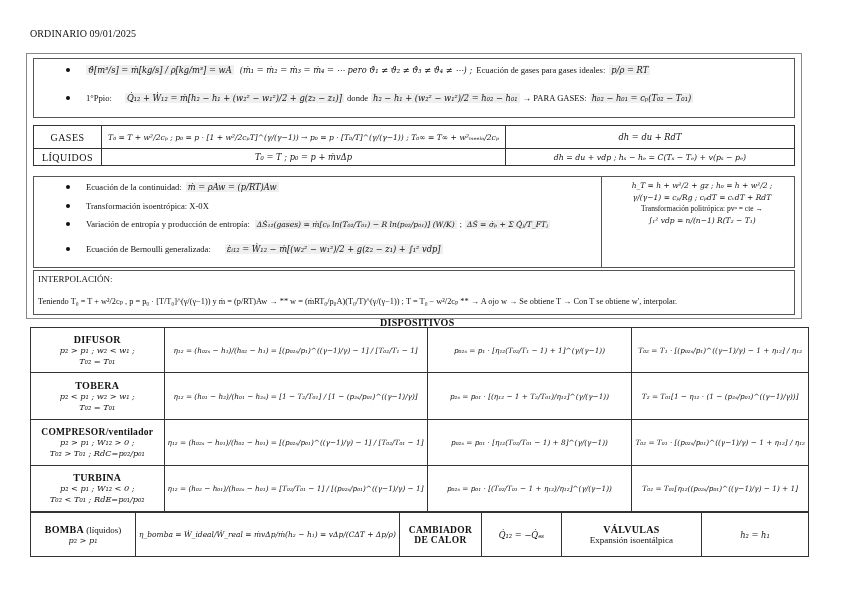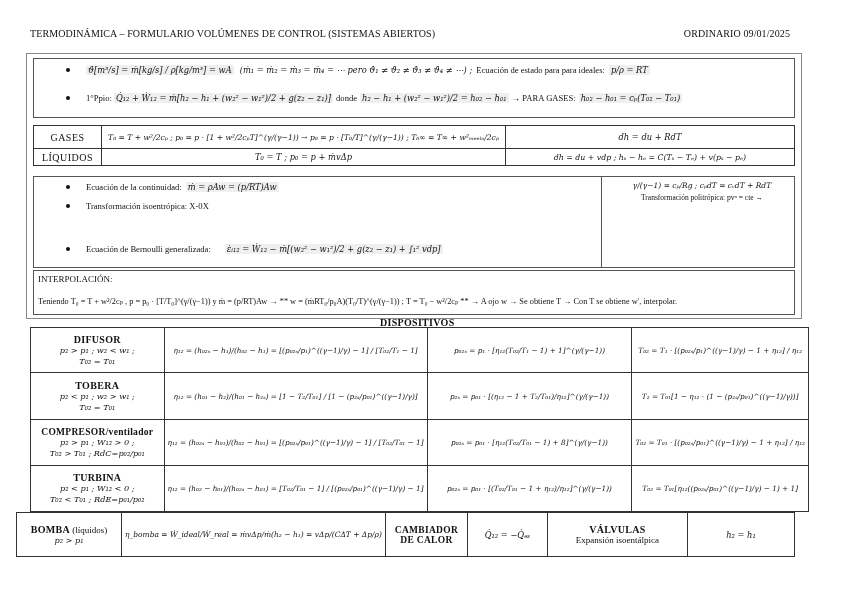--- a/index.html
+++ b/index.html
@@ -20,38 +20,37 @@
   .dev-cond { font-family: "DejaVu Serif", serif; font-style: italic; font-size: 8.2px; line-height: 11px; }
   .devtable td { padding: 2px 3px; }
   .section-title { position: absolute; left: 380px; top: 317px; font-weight: bold; font-size: 10px; letter-spacing: 0.3px; }
   .others { position: absolute; left: 604px; top: 180px; width: 196px; text-align: center; font-size: 8px; line-height: 11.5px; }
   .others .ttl { text-decoration: underline; font-size: 8.5px; }
 </style>
 </head>
 <body>
 
 <div class="header">
-  <span>TERMODINÁMICA – FORMULARIO VOLÚMENES DE CONTROL (SISTEMAS ABIERTOS)</span>
   <span>ORDINARIO 09/01/2025</span>
 </div>
 
 <div class="outer"></div>
 
 <div class="box bullets" style="left:33px; top:58px; width:762px; height:60px;">
   <div class="row" style="top:6px;">
     <span class="dot"></span>
     <span class="m hl">ϑ̇[m³/s] = ṁ[kg/s] / ρ[kg/m³] = wA</span>
     <span class="m" style="margin-left:6px;">(ṁ₁ = ṁ₂ = ṁ₃ = ṁ₄ = ⋯ pero ϑ̇₁ ≠ ϑ̇₂ ≠ ϑ̇₃ ≠ ϑ̇₄ ≠ ⋯) ;</span>
-    <span style="margin-left:4px;">Ecuación de estado para para ideales:</span>
+    <span style="margin-left:4px;">Ecuación de gases para gases ideales:</span>
     <span class="m hl" style="margin-left:4px;">p/ρ = RT</span>
   </div>
   <div class="row" style="top:34px;">
     <span class="dot"></span>
     <span>1°Ppio:</span>
-    <span class="m hl" style="margin-left:2px;">Q̇₁₂ + Ẇ₁₂ = ṁ[h₂ − h₁ + (w₂² − w₁²)/2 + g(z₂ − z₁)]</span>
+    <span class="m hl" style="margin-left:13px;">Q̇₁₂ + Ẇ₁₂ = ṁ[h₂ − h₁ + (w₂² − w₁²)/2 + g(z₂ − z₁)]</span>
     <span style="margin:0 3px;">donde</span>
     <span class="m hl">h₂ − h₁ + (w₂² − w₁²)/2 = h₀₂ − h₀₁</span>
     <span style="margin:0 3px;">→ PARA GASES:</span>
     <span class="m hl">h₀₂ − h₀₁ = cₚ(T₀₂ − T₀₁)</span>
   </div>
 </div>
 
 <table style="position:absolute; left:33px; top:125px; width:762px;">
   <tbody>
       <tr style="height:23px;">
@@ -71,30 +70,39 @@
   <div style="position:absolute; left:567px; top:0; width:1px; height:90px; background:#555;"></div>
   <div class="row" style="top:5px;">
     <span class="dot"></span>
     <span>Ecuación de la continuidad:</span>
     <span class="m hl" style="margin-left:4px;">ṁ = ρAw = (p/RT)Aw</span>
   </div>
   <div class="row" style="top:24px;">
     <span class="dot"></span>
     <span>Transformación isoentrópica: X-0X</span>
   </div>
+  <div class="row" style="top:42px;">
+    <span class="dot"></span>
+    <span>Variación de entropía y producción de entropía:</span>
+    <span class="m hl" style="margin-left:5px; font-size:7.6px;">ΔṠ₁₂(gases) = ṁ[cₚ ln(T₀₂/T₀₁) − R ln(p₀₂/p₀₁)] (W/K)</span>
+    <span style="margin:0 3px;">;</span>
+    <span class="m hl" style="font-size:7.6px;">ΔṠ = σ̇ₚ + Σ Q̇ⱼ/T_FTⱼ</span>
+  </div>
   <div class="row" style="top:67px;text-align:center;">
     <span class="dot"></span>
     <span>Ecuación de Bernoulli generalizada:</span>
     <span class="m hl" style="margin-left:14px;">ε̇ᵢ₁₂ = Ẇ₁₂ − ṁ[(w₂² − w₁²)/2 + g(z₂ − z₁) + ∫₁² vdp]</span>
   </div>
 </div>
 
 <div class="others">
+  <div class="m" style="font-size:7.5px;">h_T = h + w²/2 + gz   ;   h₀ = h + w²/2   ;</div>
   <div class="m" style="font-size:7.5px;">γ/(γ−1) = cₚ/Rg   ;   cₚdT = cᵥdT + RdT</div>
   <div style="font-size:7.5px;">Transformación politrópica: pvⁿ = cte →</div>
+  <div class="m" style="font-size:7.5px;">∫₁² vdp = n/(n−1) R(T₂ − T₁)</div>
 </div>
 
 <div class="box" style="left:33px; top:270px; width:762px; height:45px; font-size:9px;">
   <div style="position:absolute; left:4px; top:3px;">INTERPOLACIÓN:</div>
   <div style="position:absolute; left:4px; top:25px; white-space:nowrap; font-size:8.3px;">Teniendo T₀ = T + w²/2cₚ ,  p = p₀ · [T/T₀]^(γ/(γ−1)) y ṁ = (p/RT)Aw → ** w = (ṁRT₀/p₀A)(T₀/T)^(γ/(γ−1)) ; T = T₀ − w²/2cₚ ** → A ojo w → Se obtiene T → Con T se obtiene w', interpolar.</div>
 </div>
 
 <div class="section-title">DISPOSITIVOS</div>
 
 <table class="devtable" style="position:absolute; left:30px; top:327px; width:779px;padding-left:8px;">
@@ -135,21 +143,21 @@
       <div class="dev-cond">p₂ &lt; p₁ ; W₁₂ &lt; 0 ;</div>
       <div class="dev-cond">T₀₂ &lt; T₀₁ ; RdE=p₀₁/p₀₂</div>
     </td>
     <td class="m" style="font-size:7.3px;">η₁₂ = (h₀₂ − h₀₁)/(h₀₂ₛ − h₀₁) = [T₀₂/T₀₁ − 1] / [(p₀₂ₛ/p₀₁)^((γ−1)/γ) − 1]</td>
     <td class="m" style="font-size:7.3px;">p₀₂ₛ = p₀₁ · [(T₀₂/T₀₁ − 1 + η₁₂)/η₁₂]^(γ/(γ−1))</td>
     <td class="m" style="font-size:7.3px;">T₀₂ = T₀₁[η₁₂((p₀₂ₛ/p₀₁)^((γ−1)/γ) − 1) + 1]</td>
   </tr>
 </tbody>
   </table>
 
-<table class="devtable" style="position:absolute; left:16px; top:512px; width:779px;">
+<table class="devtable" style="position:absolute; left:30px; top:512px; width:779px;">
   <tbody>
       <tr style="height:44px;">
     <td style="width:105px;">
       <div><span class="dev-title">BOMBA</span> <span style="font-size:9px;">(líquidos)</span></div>
       <div class="dev-cond">p₂ &gt; p₁</div>
     </td>
     <td class="m" style="width:243px; font-size:7.5px;">η_bomba = Ẇ_ideal/Ẇ_real = ṁvΔp/ṁ(h₂ − h₁) = vΔp/(CΔT + Δp/ρ)</td>
     <td class="dev-title" style="width:82px; font-size:9.5px;">CAMBIADOR DE CALOR</td>
     <td class="m" style="width:80px;">Q̇₁₂ = −Q̇ₑₛ</td>
     <td style="width:140px;">

